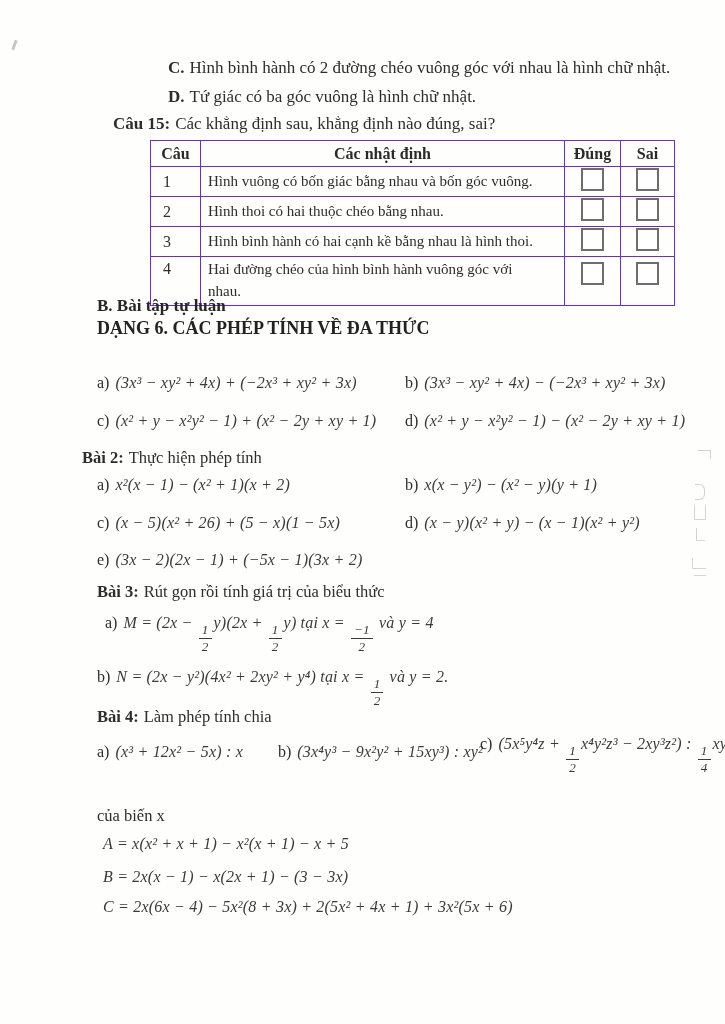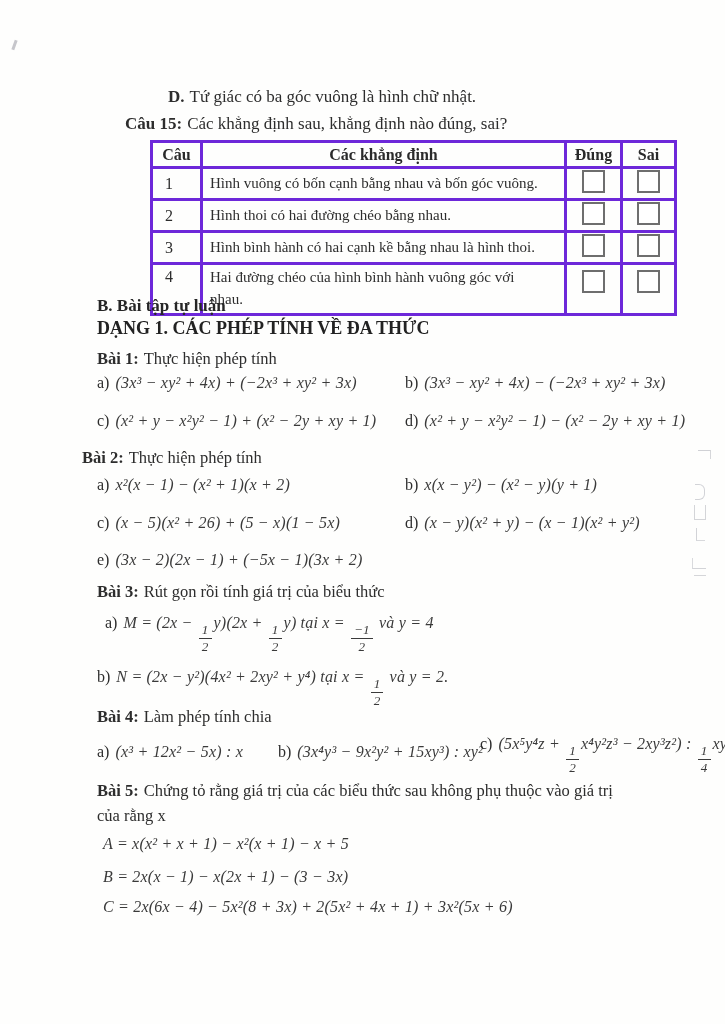--- a/index.html
+++ b/index.html
@@ -22,21 +22,21 @@
   .fi{position:absolute;top:0;white-space:nowrap;}
   .it-label{font-style:normal;font-size:16px;margin-right:6px;}
   .math{font-style:italic;font-size:16px;letter-spacing:.2px;color:#3a3a3a;}
   .frac{display:inline-flex;flex-direction:column;align-items:center;
         vertical-align:-42%;line-height:1.08;margin:0 2px;font-size:.82em;}
   .fn{border-bottom:1px solid currentColor;padding:0 3px 1px;}
   .fd{padding-top:1px;}
   
   table.q15{border-collapse:collapse;width:524px;table-layout:fixed;
             border:1.5px solid #5d5d5d;}
-  table.q15 td,table.q15 th{border:3px solid #6d28d9;overflow:hidden;}
+  table.q15 td,table.q15 th{border:1px solid #6d28d9;overflow:hidden;}
   th.hd{font-size:16px;font-weight:bold;text-align:center;padding:2px 2px;color:#2a2a2a;}
   td.numc{font-size:16px;text-align:left;padding-left:12px;}
   td.stmt{font-size:15px;padding:2px 7px;line-height:1.45;white-space:nowrap;}
   td.stmt.wrap{white-space:normal;}
   td.stmt.wrap .stw{display:inline-block;width:308px;}
   td.chk{text-align:center;vertical-align:middle;}
   td.chk.top{vertical-align:top;padding-top:5px;}
   .box{display:inline-block;width:19px;height:19px;border:2px solid #6e6e6e;background:#fff;}
   
   .art-topleft{left:13px;top:40px;width:3px;height:10px;background:#c6c6cb;transform:rotate(20deg);}
@@ -53,75 +53,75 @@
 <div class="page">
 
   <div class="abs art-topleft"></div>
   <div class="abs b1"></div>
   <div class="abs b2"></div>
   <div class="abs b3"></div>
   <div class="abs b4"></div>
   <div class="abs b5"></div>
   <div class="abs b6"></div>
 
+  <div class="abs opt" style="left:168px;top:58px">
+    <span class="lead">C.</span><span>Hình bình hành có 2 đường chéo vuông góc với nhau là hình chữ nhật.</span>
+  </div>
   <div class="abs opt" style="left:168px;top:87px">
     <span class="lead">D.</span><span>Tứ giác có ba góc vuông là hình chữ nhật.</span>
   </div>
 
-  <div class="abs qline" style="left:125px;top:114px">
+  <div class="abs qline" style="left:113px;top:114px">
     <span class="lead">Câu 15:</span><span>Các khẳng định sau, khẳng định nào đúng, sai?</span>
   </div>
 
   <table class="q15 abs" style="left:150px;top:140px">
     <colgroup>
         <col style="width:50px">
         <col style="width:364px">
         <col style="width:56px">
         <col style="width:54px">
       </colgroup>
     <tbody>
         <tr style="height:26px">
       <th class="hd">Câu</th>
-      <th class="hd">Các khẳng định</th>
+      <th class="hd">Các nhật định</th>
       <th class="hd">Đúng</th>
       <th class="hd">Sai</th>
     </tr>
     <tr style="height:27px">
       <td class="numc">1</td>
-      <td class="stmt">Hình vuông có bốn cạnh bằng nhau và bốn góc vuông.</td>
+      <td class="stmt">Hình vuông có bốn giác bằng nhau và bốn góc vuông.</td>
       <td class="chk"><span class="box"></span></td>
       <td class="chk"><span class="box"></span></td>
     </tr>
     <tr style="height:27px">
       <td class="numc">2</td>
-      <td class="stmt">Hình thoi có hai đường chéo bằng nhau.</td>
+      <td class="stmt">Hình thoi có hai thuộc chéo bằng nhau.</td>
       <td class="chk"><span class="box"></span></td>
       <td class="chk"><span class="box"></span></td>
     </tr>
     <tr style="height:27px">
       <td class="numc">3</td>
       <td class="stmt">Hình bình hành có hai cạnh kề bằng nhau là hình thoi.</td>
       <td class="chk"><span class="box"></span></td>
       <td class="chk"><span class="box"></span></td>
     </tr>
     <tr style="height:46px">
       <td class="numc" style="vertical-align:top;padding-top:3px">4</td>
       <td class="stmt wrap" style="vertical-align:top"><span class="stw">Hai đường chéo của hình bình hành vuông góc với nhau.</span></td>
       <td class="chk top"><span class="box"></span></td>
       <td class="chk top"><span class="box"></span></td>
     </tr>
   </tbody>
     </table>
 
   <div class="abs h-bold" style="left:97px;top:296px">B. Bài tập tự luận</div>
-  <div class="abs h-dang" style="left:97px;top:318px">DẠNG 1. CÁC PHÉP TÍNH VỀ ĐA THỨC</div>
+  <div class="abs h-dang" style="left:97px;top:318px">DẠNG 6. CÁC PHÉP TÍNH VỀ ĐA THỨC</div>
 
-  <div class="abs ex-head" style="left:97px;top:349px">
-    <span class="lead">Bài 1:</span><span>Thực hiện phép tính</span>
-  </div>
   <div class="abs frow" style="left:97px;top:374px">
     <span class="fi" style="left:0"><span class="it-label">a)</span><span class="math">(3x³ − xy² + 4x) + (−2x³ + xy² + 3x)</span></span>
     <span class="fi" style="left:308px"><span class="it-label">b)</span><span class="math">(3x³ − xy² + 4x) − (−2x³ + xy² + 3x)</span></span>
   </div>
   <div class="abs frow" style="left:97px;top:412px">
     <span class="fi" style="left:0"><span class="it-label">c)</span><span class="math">(x² + y − x²y² − 1) + (x² − 2y + xy + 1)</span></span>
     <span class="fi" style="left:308px"><span class="it-label">d)</span><span class="math">(x² + y − x²y² − 1) − (x² − 2y + xy + 1)</span></span>
   </div>
 
   <div class="abs ex-head" style="left:82px;top:448px">
@@ -169,24 +169,21 @@
     <span class="fi" style="left:181px;top:10px"><span class="it-label">b)</span><span class="math">(3x⁴y³ − 9x²y² + 15xy³) : xy²</span></span>
     <span class="fi" style="left:383px;top:2px"><span class="it-label">c)</span><span class="math">(5x⁵y⁴z + <span class="frac">
             <span class="fn">1</span>
             <span class="fd">2</span>
           </span>x⁴y²z³ − 2xy³z²) : <span class="frac">
             <span class="fn">1</span>
             <span class="fd">4</span>
           </span>xy²</span></span>
   </div>
 
-  <div class="abs ex-head" style="left:97px;top:781px">
-    <span class="lead">Bài 5:</span><span>Chứng tỏ rằng giá trị của các biểu thức sau không phụ thuộc vào giá trị</span>
-  </div>
-  <div class="abs ex-head" style="left:97px;top:806px">của rằng x</div>
+  <div class="abs ex-head" style="left:97px;top:806px">của biến x</div>
   <div class="abs" style="left:103px;top:835px">
     <span class="math">A = x(x² + x + 1) − x²(x + 1) − x + 5</span>
   </div>
   <div class="abs" style="left:103px;top:868px">
     <span class="math">B = 2x(x − 1) − x(2x + 1) − (3 − 3x)</span>
   </div>
   <div class="abs" style="left:103px;top:898px">
     <span class="math">C = 2x(6x − 4) − 5x²(8 + 3x) + 2(5x² + 4x + 1) + 3x²(5x + 6)</span>
   </div>
 

